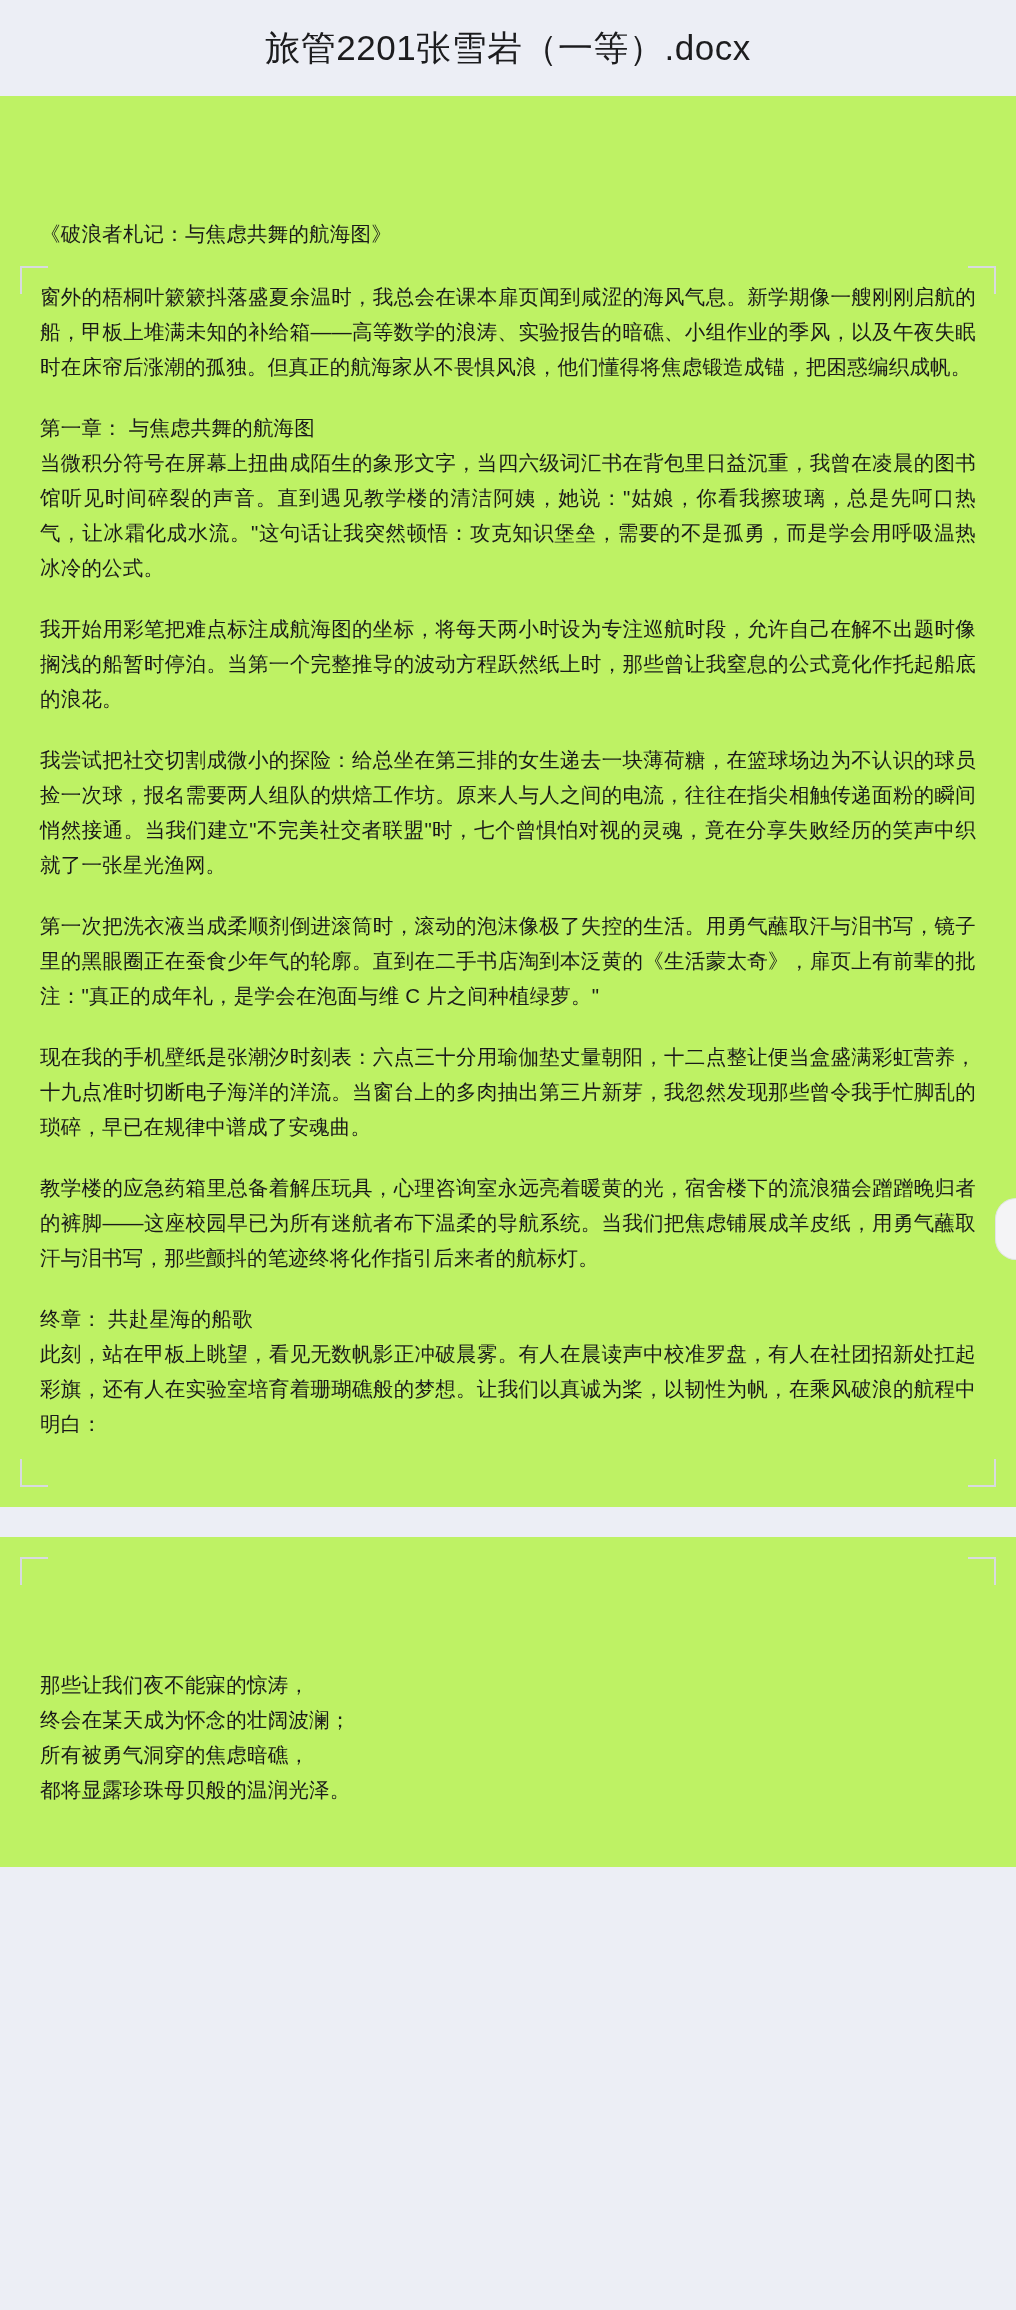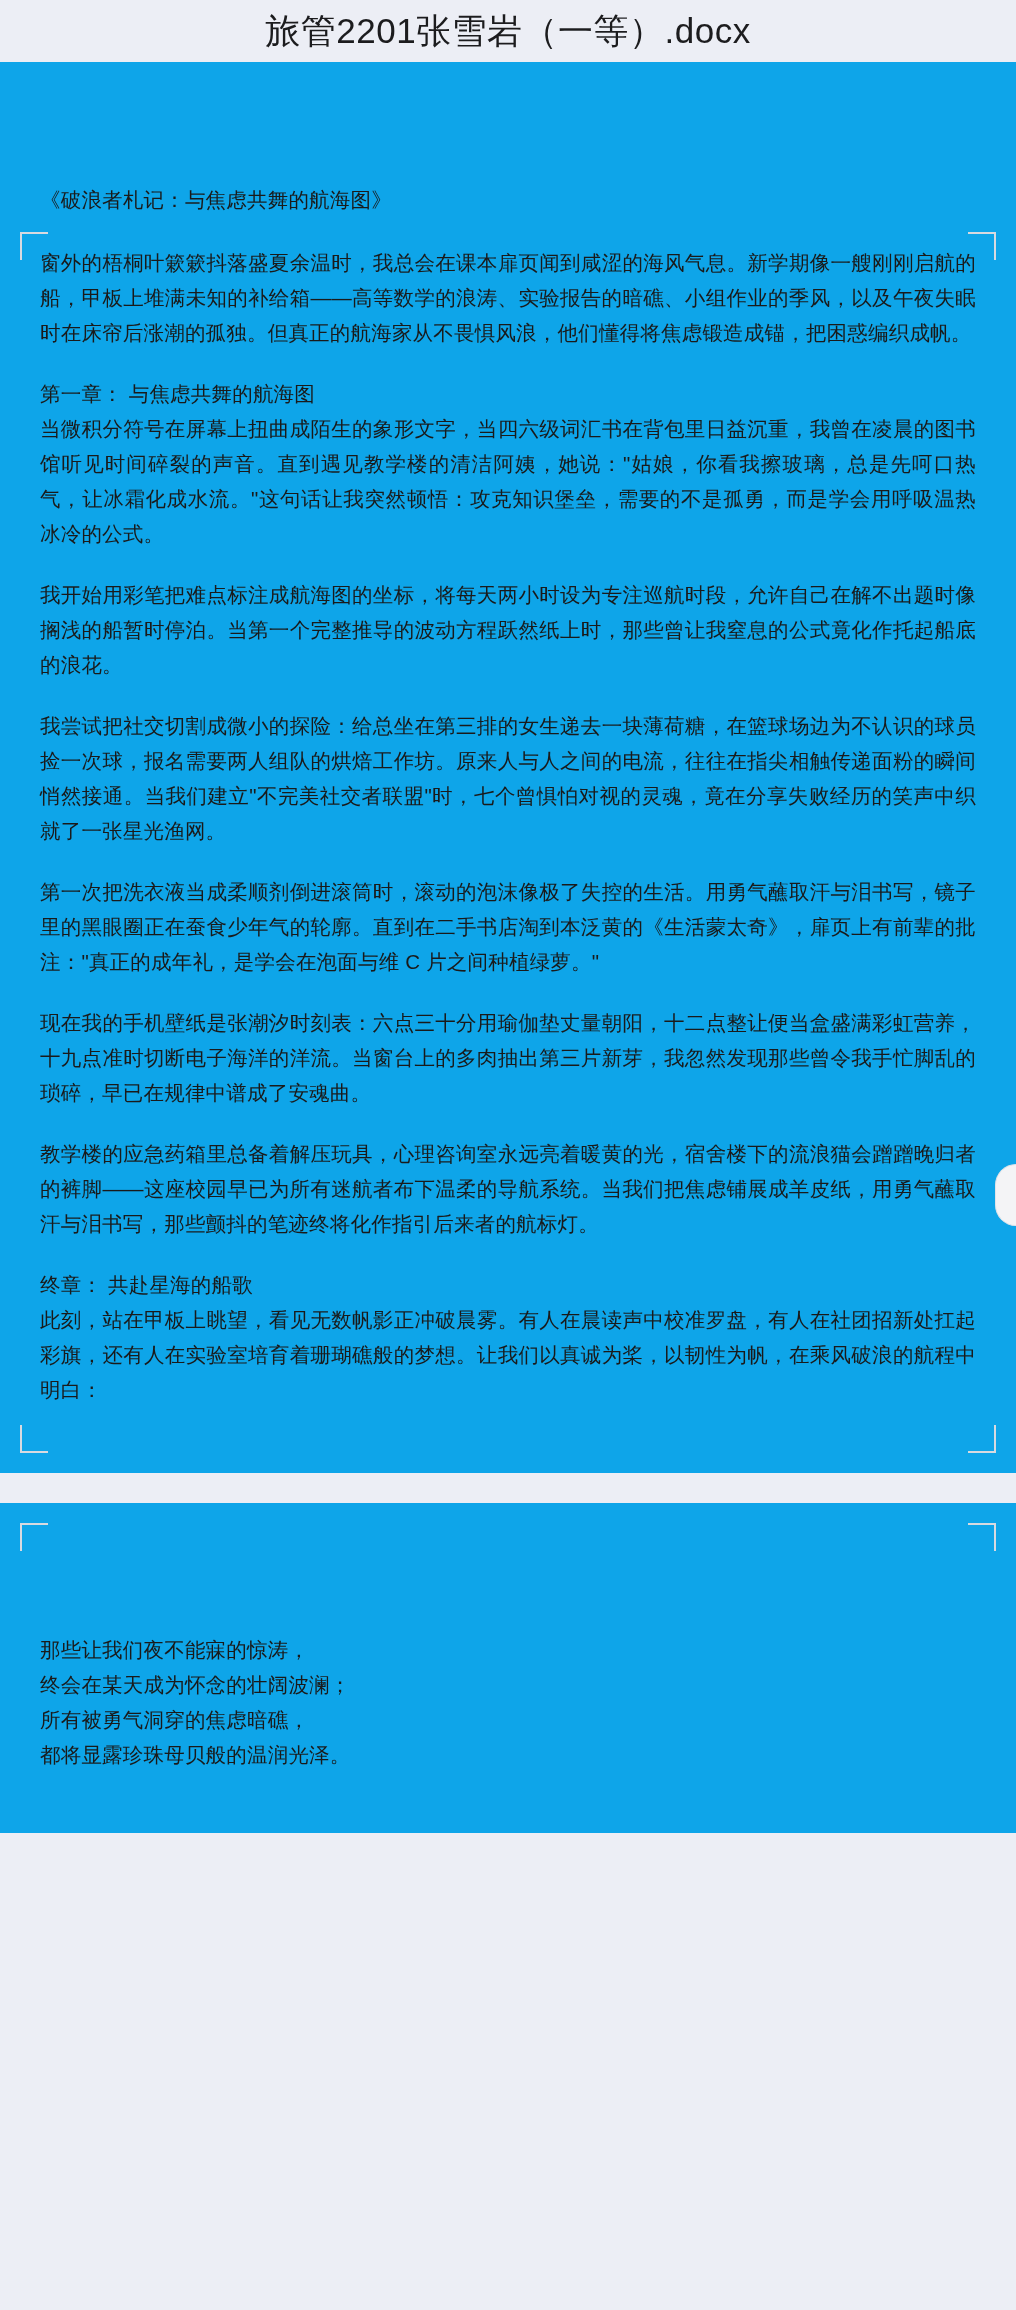--- a/index.html
+++ b/index.html
@@ -11,35 +11,35 @@
     width: 1016px;
     min-height: 2310px;
     font-family: "Liberation Sans", "DejaVu Sans", sans-serif;
     color: #1a1a1a;
   }
   .viewer {
     width: 1016px;
     position: relative;
   }
   .titlebar {
-    height: 62px;
+    height: 96px;
     background: #eceef5;
     display: flex;
     align-items: center;
     justify-content: center;
   }
   .doc-title {
     font-size: 35px;
     font-weight: 400;
     color: #1c1c1e;
     letter-spacing: 0.5px;
     font-family: "Liberation Sans", "DejaVu Sans", sans-serif;
   }
   .page {
-    background: #0ea5e9;
+    background: #bef264;
     width: 1016px;
     position: relative;
     padding: 0;
   }
   .page-inner {
     padding: 120px 40px 40px 40px;
     position: relative;
   }
   .corner {
     position: absolute;
@@ -73,21 +73,20 @@
   }
   .page-gap {
     height: 30px;
     background: #eceef5;
   }
   .page2 .page-inner {
     padding: 130px 40px 60px 40px;
   }
   .poem-line {
     margin: 0;
-    font-family: Liberation Serif, serif;
   }
   .side-tab {
     position: absolute;
     right: 0;
     top: 1102px;
     width: 20px;
     height: 60px;
     background: #f4f4f6;
     border-radius: 30px 0 0 30px;
     border: 1px solid #e2e3e8;

